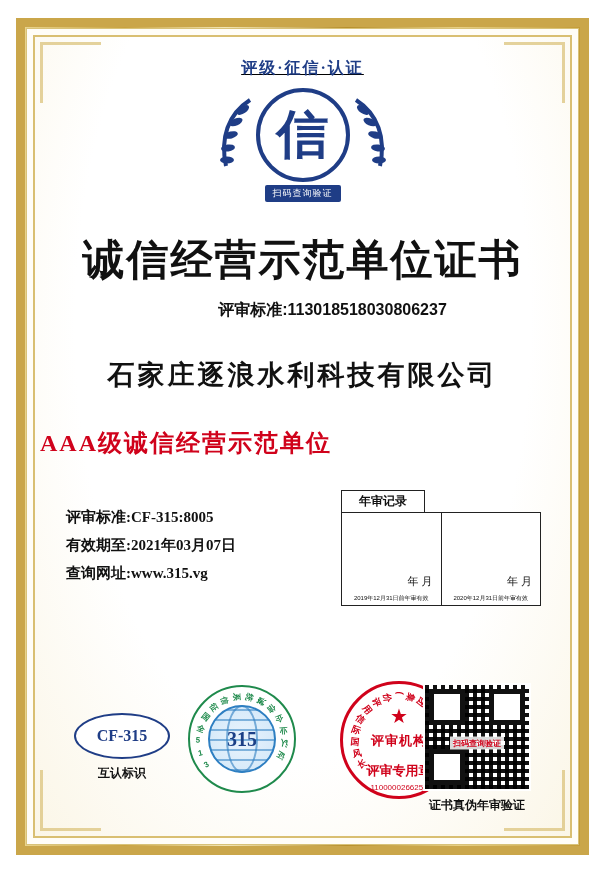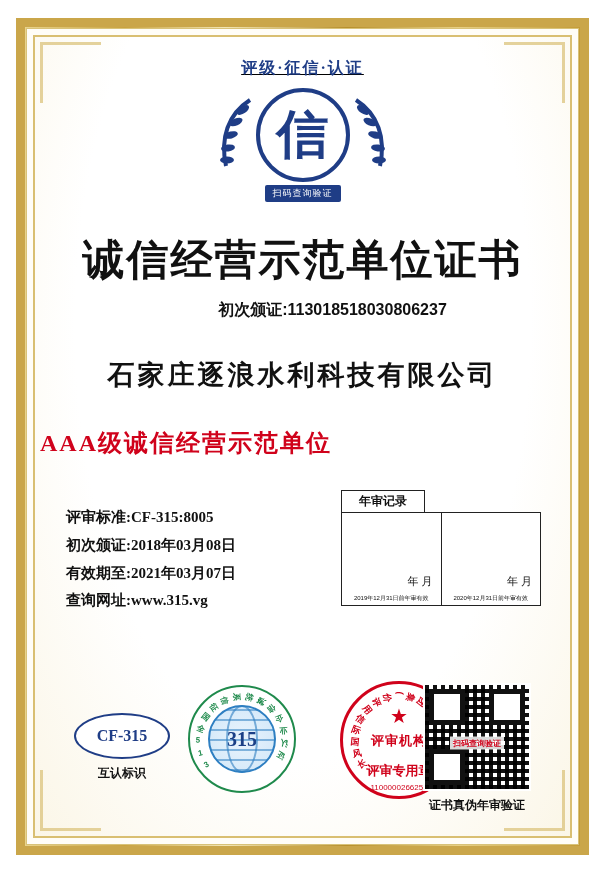--- a/index.html
+++ b/index.html
@@ -480,30 +480,29 @@
           </g>
         </svg>
       </div>
       <div class="emblem-circle">信</div>
       <div class="emblem-banner">扫码查询验证</div>
     </div>
 
     <div class="title-main">诚信经营示范单位证书</div>
 
     <div class="credit-code">
-      <span>初次颁证:</span><span>113018518030806237</span>
+      <span>评审标准:</span><span>113018518030806237</span>
     </div>
 
     <div class="company">石家庄逐浪水利科技有限公司</div>
 
     <div class="grade">AAA级诚信经营示范单位</div>
 
     <div class="details">
       <div>评审标准:CF-315:8005</div>
-      <div>初次颁证:2018年03月08日</div>
       <div>有效期至:2021年03月07日</div>
       <div>查询网址:www.315.vg</div>
     </div>
 
     <div class="review">
       <div class="review-title">年审记录</div>
       <div class="review-box">
         <div class="review-cell">
           <div class="review-ym">年  月</div>
           <div class="review-note">2019年12月31日前年审有效</div>

